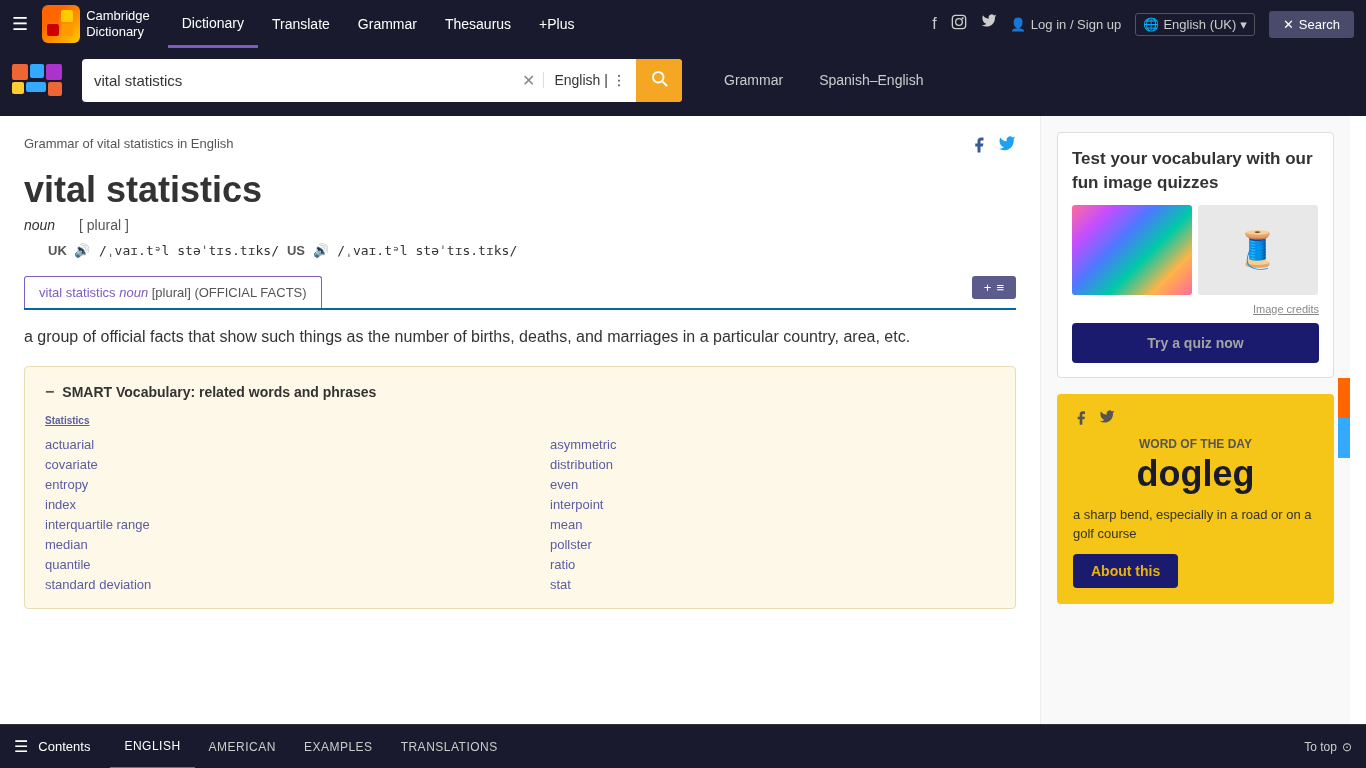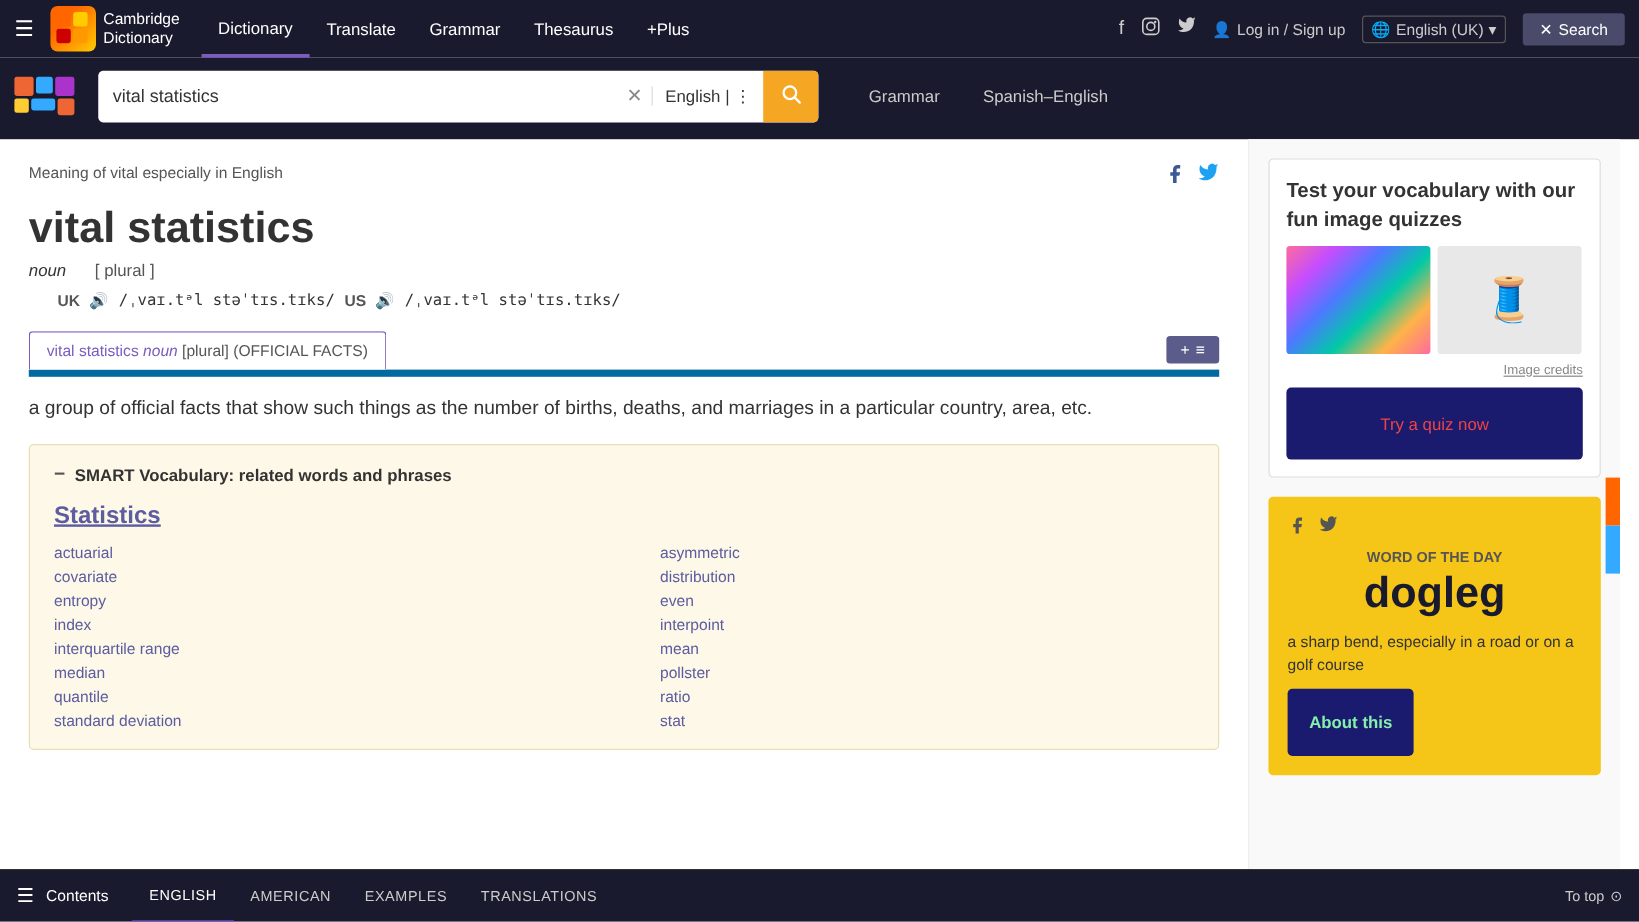--- a/index.html
+++ b/index.html
@@ -115,21 +115,21 @@
     
     .smart-vocab {
       background: #fdf8e7; border: 1px solid #e8ddb5; border-radius: 4px;
       padding: 16px 20px; margin-top: 8px;
     }
     .sv-toggle {
       display: flex; align-items: center; gap: 8px; cursor: pointer;
       font-size: 14px; font-weight: bold; color: #333; margin-bottom: 14px;
     }
     .sv-toggle-icon { color: #555; font-size: 16px; }
-    .sv-category { font-size: 20px; font-weight: bold; color: #5c5ca0; margin-bottom: 10px; text-decoration: underline; cursor: pointer; }
+    .sv-category { font-size: 10px; font-weight: bold; color: #5c5ca0; margin-bottom: 10px; text-decoration: underline; cursor: pointer; }
     .sv-words {
       display: grid; grid-template-columns: 1fr 1fr; gap: 4px 60px;
       list-style: none;
     }
     .sv-words li a {
       color: #5c5ca0; text-decoration: none; font-size: 13px;
     }
 
     
     .sidebar { width: 310px; padding: 16px; background: #f9f9f9; border-left: 1px solid #eee; min-height: 630px; }
@@ -138,32 +138,32 @@
     .quiz-images { display: flex; gap: 6px; margin-bottom: 8px; }
     .quiz-img {
       width: 120px; height: 90px; border-radius: 3px; overflow: hidden;
       display: flex; align-items: center; justify-content: center;
     }
     .quiz-img-makeup { background: linear-gradient(135deg, #ff6b9d, #c44dff, #4d79ff, #00c9a7, #ffb347, #ff6b9d); }
     .quiz-img-sewing { background: #e8e8e8; display: flex; align-items: center; justify-content: center; }
     .quiz-img-sewing::after { content: '🧵'; font-size: 36px; }
     .image-credits { font-size: 11px; color: #888; text-decoration: underline; cursor: pointer; text-align: right; display: block; margin-bottom: 8px; }
     .try-quiz-btn {
-      background: #1a1a6e; color: #ef4444; border: none; padding: 22px 20px;
-      border-radius: 4px; cursor: pointer; font-size: 14px; font-weight: normal; width: 100%;
+      background: #1a1a6e; color: #a3a3a3; border: none; padding: 12px 20px;
+      border-radius: 4px; cursor: pointer; font-size: 14px; font-weight: bold; width: 100%;
     }
 
     .wotd-box { background: #f5c518; border-radius: 4px; padding: 16px; margin-bottom: 16px; }
     .wotd-header { display: flex; justify-content: space-between; align-items: center; margin-bottom: 8px; }
     .wotd-social { display: flex; gap: 10px; }
     .wotd-label { font-size: 12px; font-weight: bold; color: #555; text-align: center; margin-bottom: 2px; }
     .wotd-word { font-size: 36px; font-weight: bold; color: #1a1a2e; text-align: center; margin-bottom: 10px; }
     .wotd-def { font-size: 13px; color: #333; line-height: 1.5; margin-bottom: 10px; }
     .wotd-about-btn {
-      background: #1a1a6e; color: #86efac; border: none; padding: 20px 18px;
+      background: #1a1a6e; color: #eab308; border: none; padding: 9px 18px;
       border-radius: 4px; cursor: pointer; font-size: 14px; font-weight: bold;
     }
 
     
     .bottom-nav {
       position: fixed; bottom: 0; left: 0; right: 0;
       background: #1a1a2e; height: 44px;
       display: flex; align-items: center; padding: 0 14px;
       border-top: 1px solid #333;
     }
@@ -172,21 +172,21 @@
     .bottom-tabs { display: flex; gap: 0; }
     .bottom-tab {
       color: #ccc; font-size: 12px; padding: 0 14px; cursor: pointer;
       text-transform: uppercase; letter-spacing: 0.5px; height: 44px;
       display: flex; align-items: center;
     }
     .bottom-tab.active { color: #fff; border-bottom: 2px solid #7c5cbf; }
     .to-top { margin-left: auto; color: #ccc; font-size: 12px; cursor: pointer; display: flex; align-items: center; gap: 5px; }
 
     
-    .def-tab-row { display: flex; align-items: center; margin-bottom: 0; border-bottom: 6px solid #0369a1; }
+    .def-tab-row { display: flex; align-items: flex-start; margin-bottom: 0; border-bottom: 2px solid #0369a1; }
   </style>
 </head>
 <body>
 
 <nav class="top-nav">
   <span class="hamburger">☰</span>
   <a class="logo" href="#">
     <div class="logo-img">
       <svg width="32" height="32" viewBox="0 0 32 32">
         <rect x="2" y="2" width="12" height="12" rx="2" fill="#f60"></rect>
@@ -265,21 +265,21 @@
   <div class="secondary-nav">
     <a class="sec-nav-link">Grammar</a>
     <a class="sec-nav-link">Spanish–English</a>
   </div>
 </div>
 
 <div class="main-wrapper">
 
   <div class="content-area">
     <div style="display:flex;justify-content:space-between;align-items:flex-start;">
-      <div class="breadcrumb">Meaning of vital especially in English</div>
+      <div class="breadcrumb">Grammar of vital statistics in English</div>
       <div class="share-icons">
         <span class="share-icon">
           <svg width="18" height="18" viewBox="0 0 24 24" fill="#3b5998">
               <path d="M18 2h-3a5 5 0 0 0-5 5v3H7v4h3v8h4v-8h3l1-4h-4V7a1 1 0 0 1 1-1h3z"></path>
             </svg>
         </span>
         <span class="share-icon twitter">
           <svg width="18" height="18" viewBox="0 0 24 24" fill="#1da1f2">
               <path d="M23 3a10.9 10.9 0 0 1-3.14 1.53A4.48 4.48 0 0 0 22.43 1s-2 .88-3.13 1.08A4.52 4.52 0 0 0 11.5 6v1A10.66 10.66 0 0 1 3 2s-4 9 5 13a11.64 11.64 0 0 1-7 2c9 5 20 0 20-11.5a4.5 4.5 0 0 0-.08-.83A7.72 7.72 0 0 0 23 3z"></path>
             </svg>

